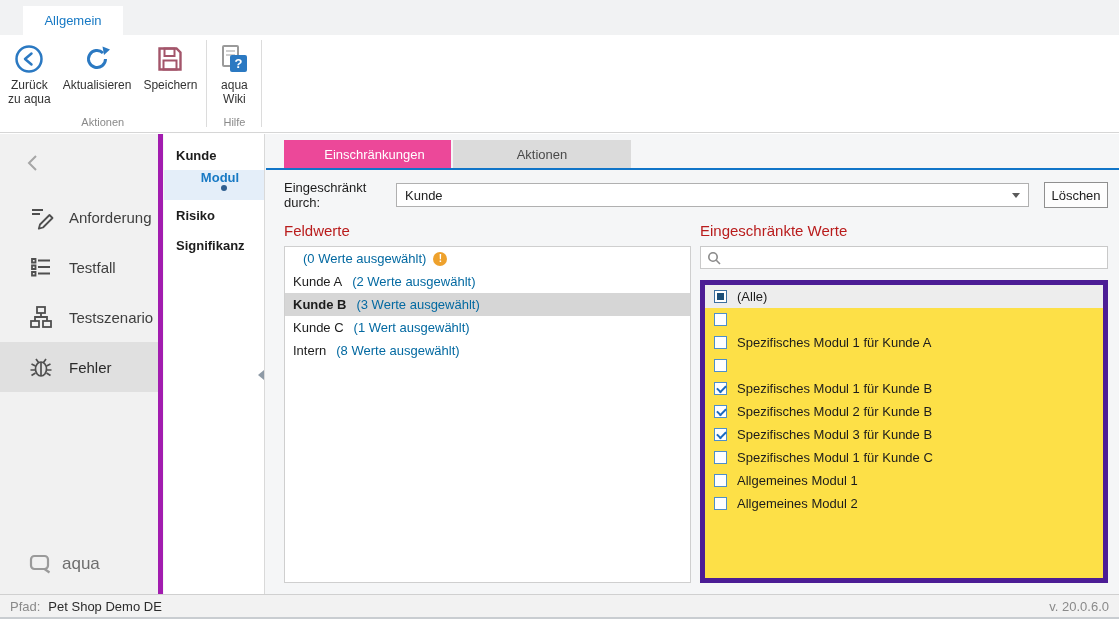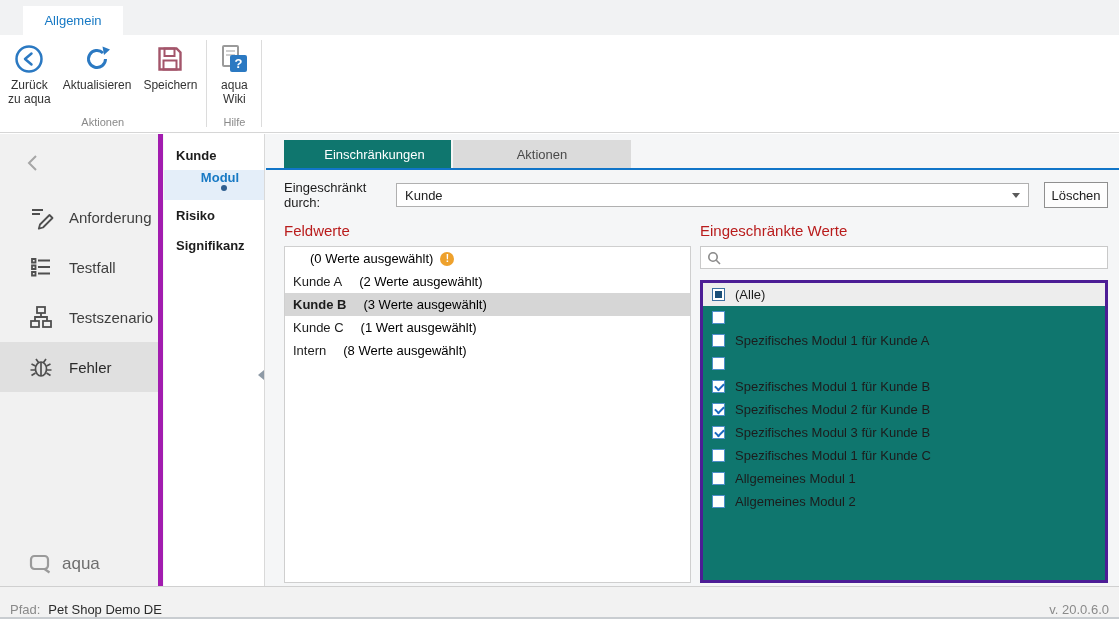--- a/index.html
+++ b/index.html
@@ -38,54 +38,54 @@
   .fieldsnav { position:absolute; left:164px; top:0; bottom:0; width:101px; background:#fff; border-right:1px solid #d9d9d9; padding-top:6px; }
   .fn-item { height:30px; display:flex; align-items:center; padding-left:12px; font-weight:bold; font-size:13px; color:#1c1c1c; cursor:default; }
   .fn-item.active { background:#e4eef9; color:#1779c4;flex-direction:column; }
   .fn-dot { width:6px; height:6px; border-radius:50%; background:#2e5e8f; margin-left:7px; flex:none; }
   .split-arrow { position:absolute; left:258px; top:236px; width:0; height:0;
     border-top:5px solid transparent; border-bottom:5px solid transparent; border-right:6px solid #8e9aa6; cursor:default; }
   
   .content { position:absolute; left:266px; top:0; right:0; bottom:0; }
   .tabstrip { position:absolute; left:0; right:0; top:6px; height:30px; border-bottom:2px solid #1175c8; padding-left:18px; display:flex; gap:2px; }
   .tab { height:28px; display:flex; align-items:center; justify-content:center; font-size:13px; cursor:default; }
-  .tab.active { background:#0f766e; color:#fff; width:167px;padding-left:14px; }
+  .tab.active { background:#ec4899; color:#fff; width:167px;padding-left:14px; }
   .tab.inactive { background:#dbdbdb; color:#4a4a4a; width:178px; }
   .restrict { position:absolute; top:48px; left:18px; right:11px; height:26px; display:flex; align-items:center; }
   .restrict-label { flex:none; width:112px; color:#1c1c1c; }
   .combo { flex:1; height:24px; border:1px solid #b0b0b0; background:#fff; display:flex; align-items:center; padding:0 22px 0 8px; position:relative; cursor:default; }
   .combo-caret { position:absolute; right:8px; top:9px; width:0; height:0; border-left:4px solid transparent; border-right:4px solid transparent; border-top:5px solid #5a5a5a; }
   .btn-delete { margin-left:15px; flex:none; width:64px; height:26px; background:#fdfdfd; border:1px solid #8f8f8f; font-size:13px; color:#1c1c1c; display:flex; align-items:center; justify-content:center; cursor:default; }
   
   .panel-left  { position:absolute; left:18px;  top:88px; width:407px; bottom:11px; }
   .panel-right { position:absolute; left:434px; right:11px; top:88px; bottom:11px; }
   .panel-title { font-size:15px; color:#b91c1c; font-weight:normal; height:20px; }
   .flist { position:absolute; top:24px; left:0; right:0; bottom:0; background:#fff; border:1px solid #cfcfcf; overflow:hidden; }
   .frow { height:23px; display:flex; align-items:center; padding-left:8px; cursor:default; }
   .frow .name { color:#1c1c1c; white-space:pre; }
-  .frow .cnt  { color:#000000; margin-left:17px; }
+  .frow .cnt  { color:#0369a1; margin-left:10px; }
   .frow.selected { background:#d6d6d6; }
   .frow.selected .name { font-weight:bold; }
   .warn { width:14px; height:14px; border-radius:50%; background:#eea12c; color:#fff; font-size:10px; font-weight:bold;
     display:inline-flex; align-items:center; justify-content:center; margin-left:7px; flex:none; }
   .search { position:absolute; top:24px; left:0; right:0; height:23px; border:1px solid #c9c9c9; background:#fff; display:flex; align-items:center; padding-left:6px; }
   .search input { flex:1; border:none; outline:none; font-size:13px; padding-left:6px; font-family:"Liberation Sans",sans-serif; background:transparent; }
-  .wlist { position:absolute; top:58px; left:0; right:0; bottom:0; background:#0f766e; border:3px solid #4c1d95; overflow:hidden; }
+  .wlist { position:absolute; top:58px; left:0; right:0; bottom:0; background:#fde047; border:5px solid #4c1d95; overflow:hidden; }
   .wrow { height:23px; display:flex; align-items:center; padding-left:9px; cursor:default; }
   .wrow:first-child { background:#ededed; }
   .cb { width:13px; height:13px; border:1px solid #4e8fca; background:#fff; position:relative; flex:none; }
   .cb.checked::after { content:""; position:absolute; left:2px; top:2px; width:7px; height:4px;
     border-left:2px solid #1b6ac1; border-bottom:2px solid #1b6ac1; transform:rotate(-45deg); }
   .cb.indeterminate { border-color:#3c6f9f; }
   .cb.indeterminate::after { content:""; position:absolute; left:2px; top:2px; right:2px; bottom:2px; background:#1b4e77; }
   .wlabel { margin-left:10px; color:#1c1c1c; }
   
-  .statusbar { position:absolute; left:0; right:0; bottom:0; height:33px; background:#f2f2f2;
+  .statusbar { position:absolute; left:0; right:0; bottom:0; height:25px; background:#f2f2f2;
     border-top:1px solid #d0d0d0; border-bottom:2px solid #c9cdd1;
-    display:flex; align-items:flex-end; padding:0 10px; font-size:13px; }
+    display:flex; align-items:center; padding:0 10px; font-size:13px; }
   .path-label { color:#8a8a8a; }
   .path-value { color:#2b2b2b; margin-left:8px; }
   .version { margin-left:auto; color:#8a8a8a; }
   svg { display:block; }
 </style>
 </head>
 <body>
 
 <div class="titlebar">
   <div class="app-tab">Allgemein</div>

